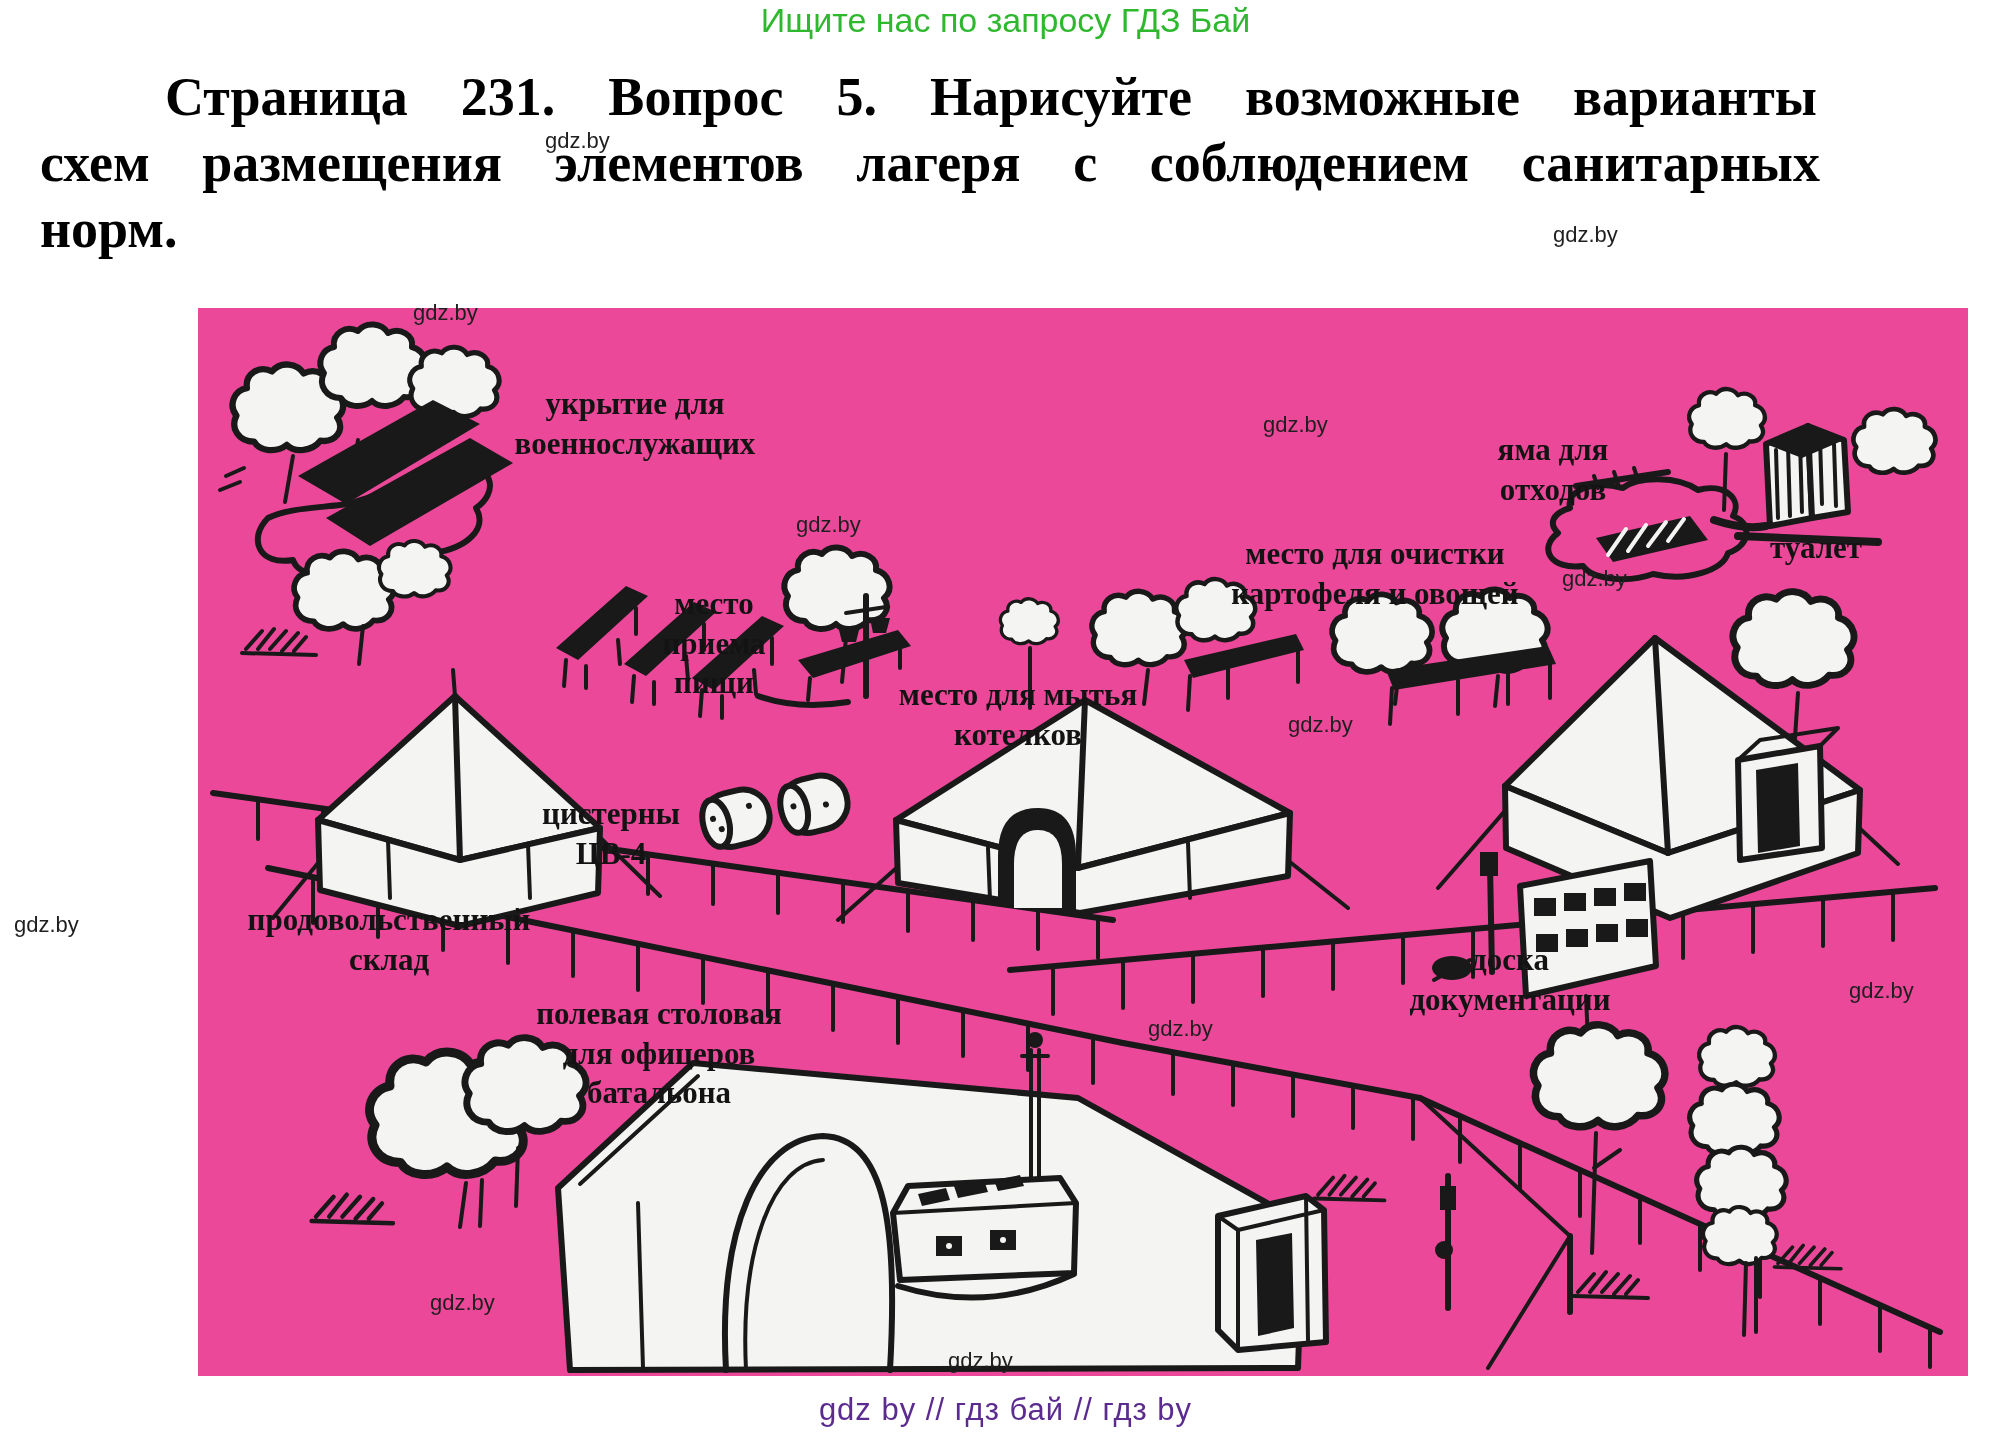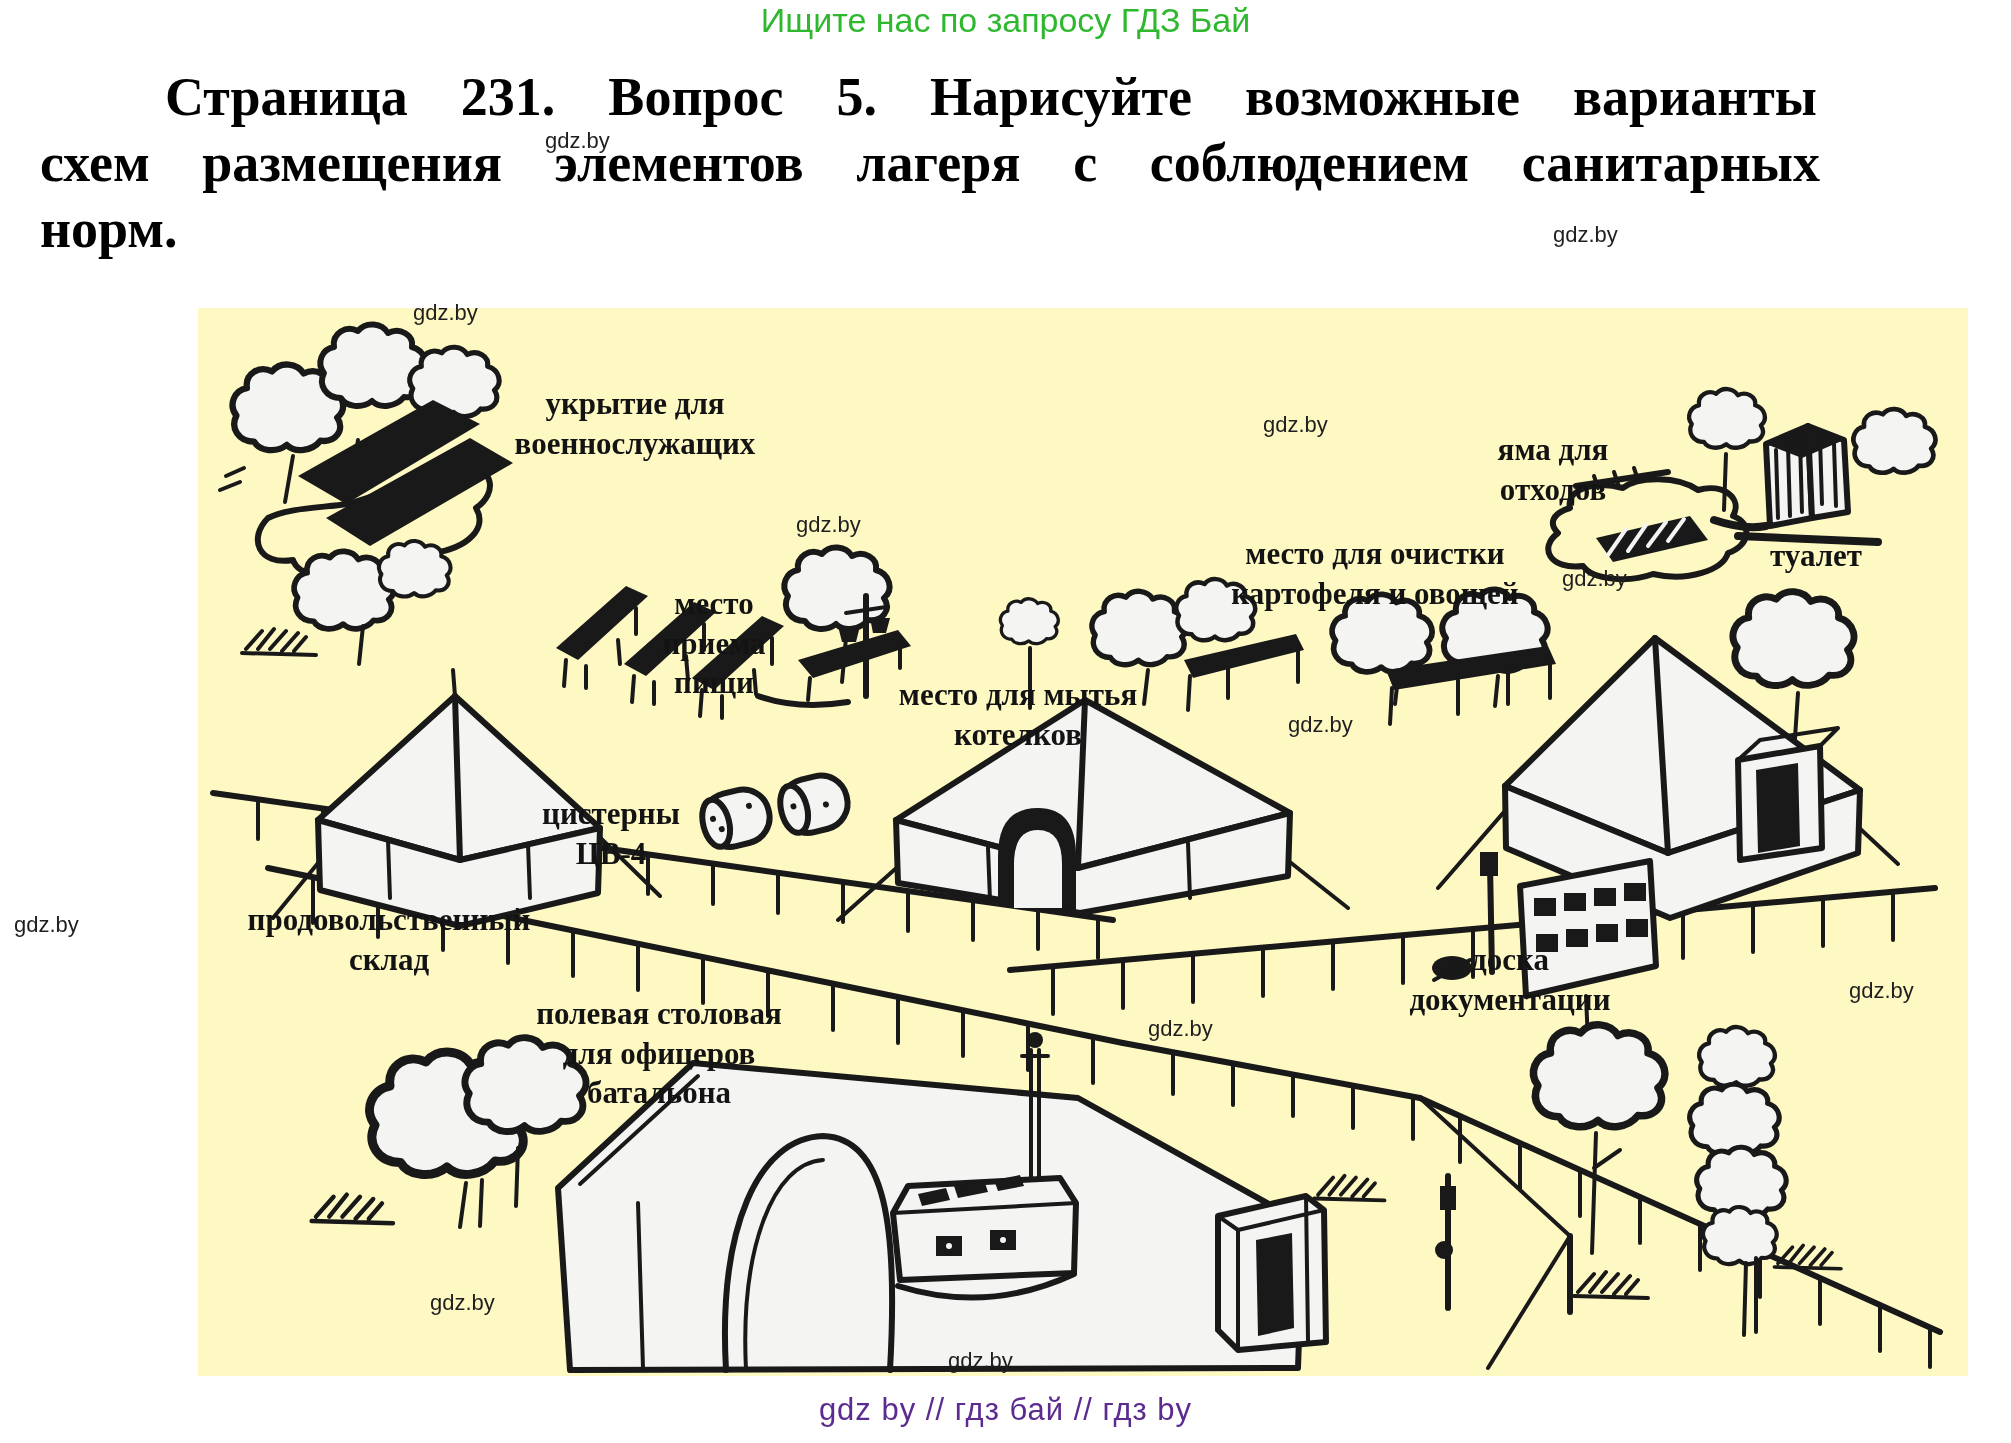--- a/index.html
+++ b/index.html
@@ -18,31 +18,31 @@
   .h-just{text-align:justify;text-align-last:justify;}
   .h1{left:165px;top:66px;width:1652px;}
   .h2{left:40px;top:132px;width:1780px;}
   .h3{left:40px;top:198px;}
   .wm{
     position:absolute;font-size:22px;color:#1f1f1f;white-space:nowrap;
     font-family:"Liberation Sans",sans-serif;z-index:30;
   }
   .panel{
     position:absolute;left:198px;top:308px;width:1770px;height:1068px;
-    background:#fef9c3;z-index:1;
+    background:#ec4899;z-index:1;
   }
   .panel svg{position:absolute;left:0;top:0;}
   .dlabel{
     position:absolute;font-family:"Liberation Serif",serif;font-weight:bold;
     font-size:31px;line-height:1.28;color:#131313;white-space:pre-line;
     text-align:center;z-index:20;
   }
   .lbl-shelter{left:292px;top:76px;width:290px;}
   .lbl-pit{left:1280px;top:122px;width:150px;}
-  .lbl-toilet{left:1548px;top:220px;width:140px;margin-top:8px;}
+  .lbl-toilet{left:1548px;top:220px;width:140px;}
   .lbl-eat{left:430px;top:276px;width:118px;margin-left:27px;}
   .lbl-wash{left:680px;top:350px;width:280px;margin-top:17px;}
   .lbl-potato{left:1012px;top:226px;width:330px;}
   .lbl-cistern{left:332px;top:486px;width:162px;}
   .lbl-warehouse{left:34px;top:592px;width:314px;}
   .lbl-rest{left:1528px;top:520px;width:158px;}
   .lbl-board{left:1195px;top:632px;width:234px;}
   .lbl-canteen{left:315px;top:686px;width:292px;}
   .footer{
     position:absolute;top:1392px;left:0;width:100%;text-align:center;

